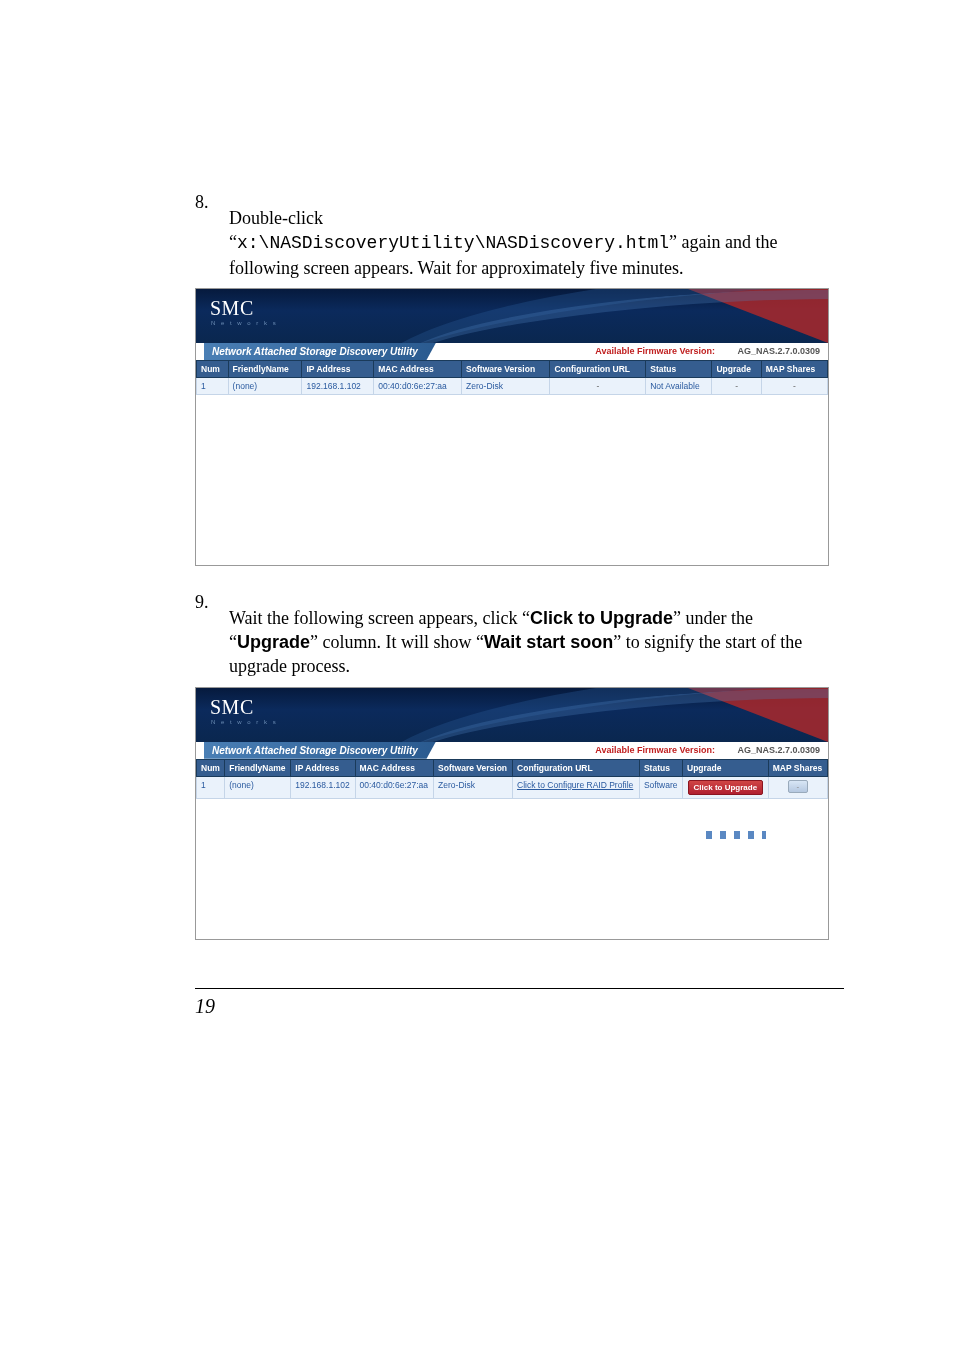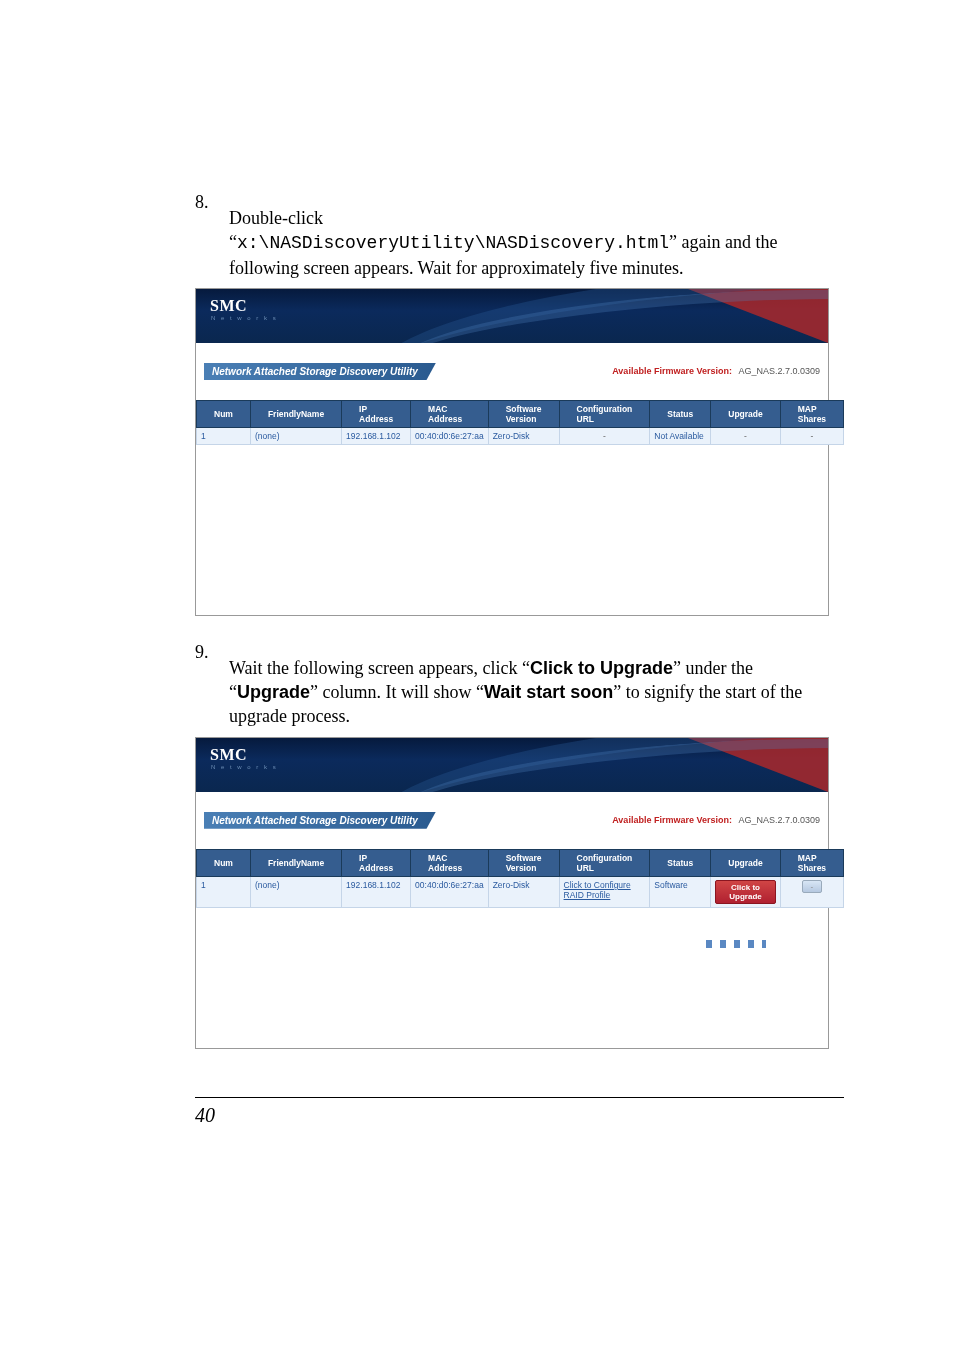--- a/index.html
+++ b/index.html
@@ -44,22 +44,22 @@
     font-family: Arial, sans-serif;
   }
   .ss-header {
     position: relative;
     height: 54px;
     background: linear-gradient(to bottom, #061a3d 0%, #0b2a5c 40%, #0a274f 100%);
     overflow: hidden;
   }
   .ss-logo {
     color: #fff;
-    font-weight: bold;
-    font-size: 16px;
+    font-weight: normal;
+    font-size: 20px;
     padding: 8px 0 0 14px;
     letter-spacing: 0.5px;
     font-family: "Times New Roman", serif;
   }
   .ss-logo-sub {
     color: #6a8bb3;
     font-size: 6px;
     letter-spacing: 2px;
     padding-left: 15px;
   }
@@ -86,53 +86,53 @@
   .triangle {
     position: absolute;
     top: 0; right: 0;
     width: 0; height: 0;
     border-left: 140px solid transparent;
     border-top: 54px solid rgba(180, 40, 40, 0.8);
   }
   .ss-titlebar {
     display: flex;
     align-items: center;
-    padding: 20px 8px;
+    padding: 0 8px;
     background: #fff;
     font-size: 10px;
   }
   .ss-title {
     background: linear-gradient(to right, #4a7fb5, #2a5a8f);
     color: #fff;
     padding: 3px 18px 3px 8px;
     font-weight: bold;
     font-style: italic;
     clip-path: polygon(0 0, 100% 0, 96% 100%, 0 100%);
   }
   .ss-fw {
     margin-left: auto;
     color: #c02020;
     font-weight: bold;
     font-size: 9px;
   }
   .ss-fw-val {
     color: #555;
-    font-weight: normal;
-    margin-left: 4px;
+    font-weight: bold;
+    margin-left: 20px;
   }
   .ss-table {
     width: 100%;
     border-collapse: collapse;
     font-size: 8.5px;
   }
   .ss-table th {
     background: #355d8f;
     color: #fff;
     font-weight: bold;
-    padding: 3px 17px;
+    padding: 3px 4px;
     border: 1px solid #1a3a5a;
     text-align: left;
   }
   .ss-table td {
     background: #eaf2fb;
     color: #2a5a9f;
     padding: 3px 4px;
     border: 1px solid #c5d5e8;
     vertical-align: top;
   }
@@ -289,15 +289,15 @@
         <td style="text-align:center;"><span class="map-btn">-</span></td>
       </tr>
     </tbody>
       </table>
     <div class="ss-body ss-body2 ss2-rel">
       <div class="progress-dots"></div>
     </div>
   </div>
 
   <div class="footer-line"></div>
-  <div class="page-num">40</div>
+  <div class="page-num">19</div>
 
 </div>
 
 </body></html>

